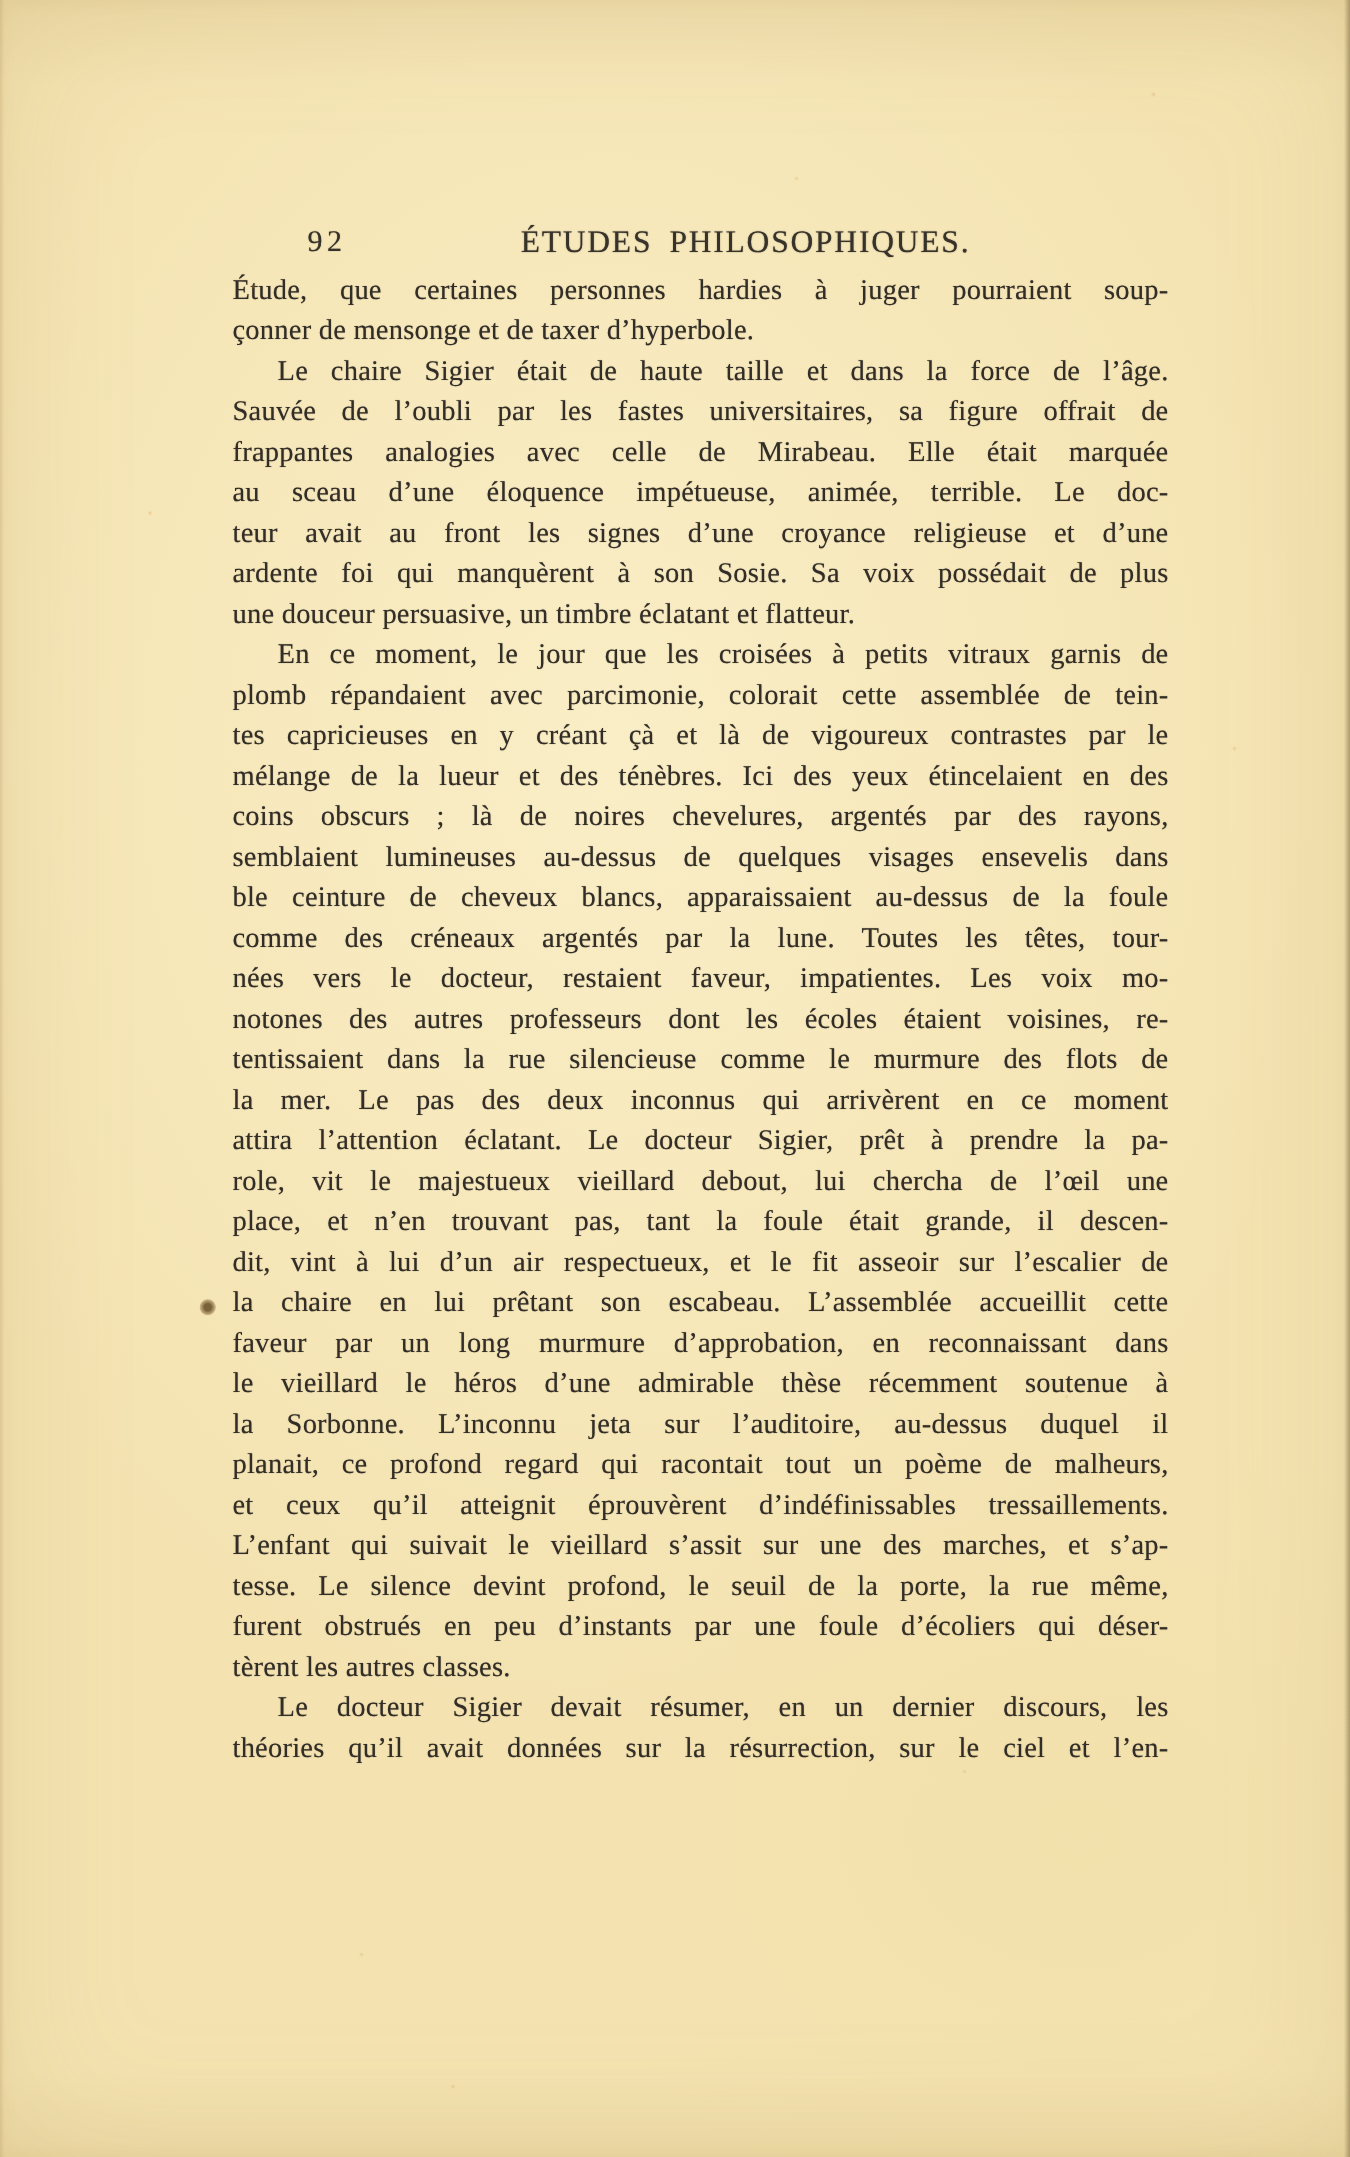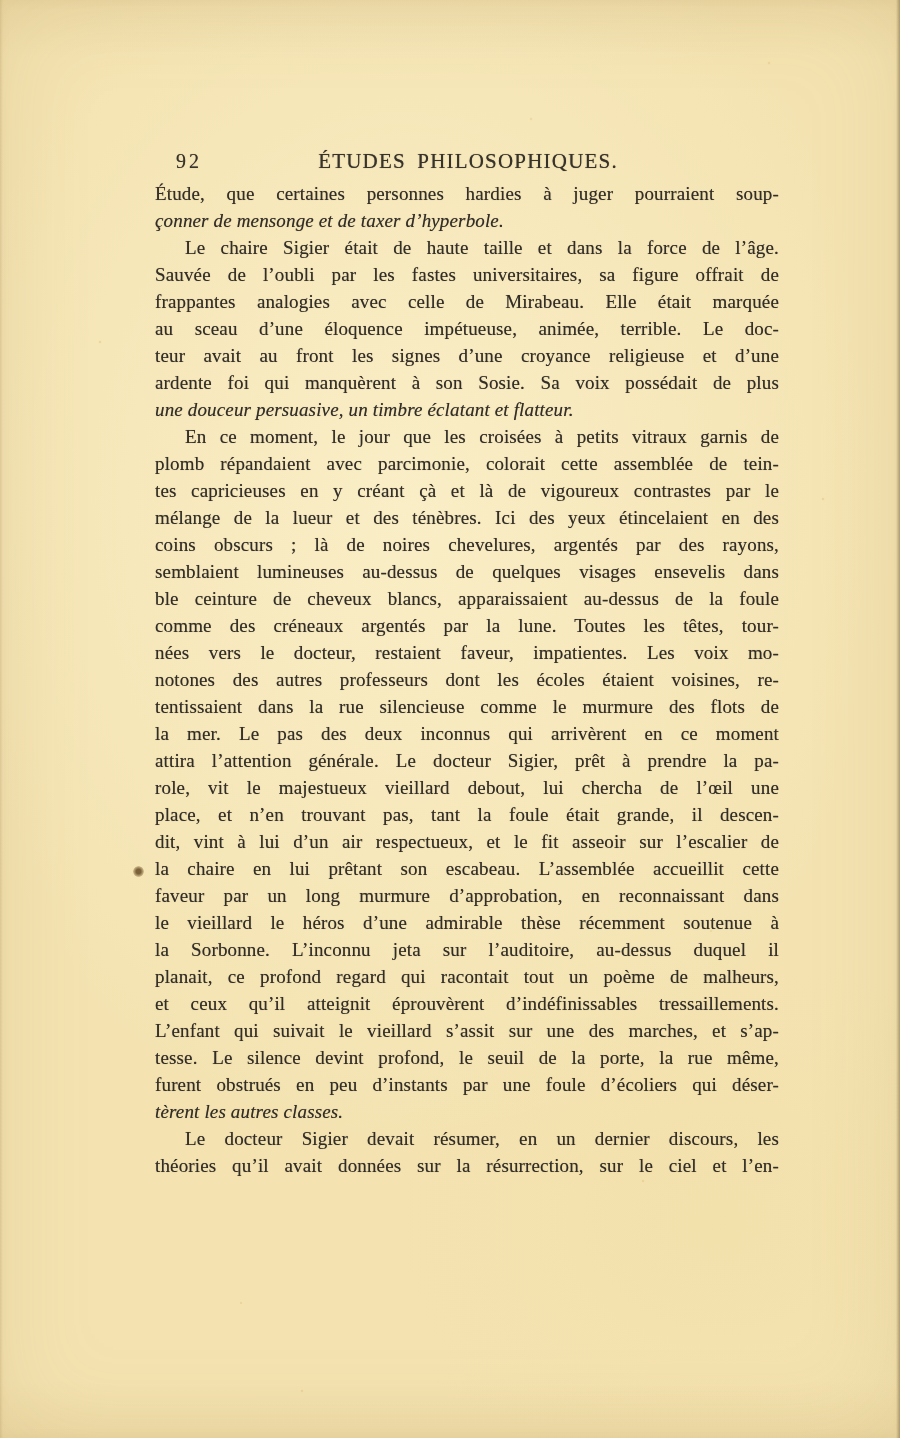--- a/index.html
+++ b/index.html
@@ -24,21 +24,21 @@
   .edge-right {
     position: absolute; top: 0; right: 0; width: 4px; height: 100%;
     background: linear-gradient(to left, rgba(118,102,66,0.55), rgba(118,102,66,0));
   }
   .edge-left {
     position: absolute; top: 0; left: 0; width: 3px; height: 100%;
     background: linear-gradient(to right, rgba(172,142,92,0.22), rgba(172,142,92,0));
   }
 
   .page-header {
-    position: absolute; top: 149px; left: 143px; width: 624px; height: 26px;
+    position: absolute; top: 149px; left: 172px; width: 624px; height: 26px;
     color: #38332a;
   }
   .page-number {
     position: absolute; left: 33px; top: 1px;
     font-size: 20px; letter-spacing: 3px;
     text-shadow: 0 0 0.7px rgba(50,45,38,0.6);
   }
   .running-title {
     display: block; text-align: center; padding-left: 26px;
     font-size: 21px; letter-spacing: 1.2px; word-spacing: 5px;
@@ -48,21 +48,21 @@
   .text-block {
     position: absolute; left: 155px; top: 180px; width: 624px;
     font-size: 19px; line-height: 27px; letter-spacing: 0.15px;
     color: #322d26;
     text-shadow: 0 0 0.7px rgba(50,45,38,0.55);
   }
   .line {
     height: 27px; overflow: hidden; white-space: nowrap;
     text-align: justify; text-align-last: justify; text-justify: inter-word;
   }
-  .line.last { text-align: center; text-align-last: left; font-style: italic; }
+  .line.last { text-align: center; text-align-last: left; }
   .line.indent { text-indent: 30px; }
 
   .ink-spot {
     position: absolute; left: 133px; top: 866px; width: 11px; height: 11px;
     border-radius: 50%;
     background: radial-gradient(circle, rgba(92,64,26,0.8) 0 30%, rgba(120,88,42,0.35) 65%, rgba(120,88,42,0) 75%);
     filter: blur(0.4px);
   }
   .specks {
     position: absolute; top: 0; left: 0; width: 2px; height: 2px; border-radius: 50%;
@@ -105,21 +105,21 @@
       <div class="line">tes capricieuses en y créant çà et là de vigoureux contrastes par le</div>
       <div class="line">mélange de la lueur et des ténèbres. Ici des yeux étincelaient en des</div>
       <div class="line">coins obscurs ; là de noires chevelures, argentés par des rayons,</div>
       <div class="line">semblaient lumineuses au-dessus de quelques visages ensevelis dans</div>
       <div class="line">ble ceinture de cheveux blancs, apparaissaient au-dessus de la foule</div>
       <div class="line">comme des créneaux argentés par la lune. Toutes les têtes, tour-</div>
       <div class="line">nées vers le docteur, restaient faveur, impatientes. Les voix mo-</div>
       <div class="line">notones des autres professeurs dont les écoles étaient voisines, re-</div>
       <div class="line">tentissaient dans la rue silencieuse comme le murmure des flots de</div>
       <div class="line">la mer. Le pas des deux inconnus qui arrivèrent en ce moment</div>
-      <div class="line">attira l’attention générale. Le docteur Sigier, prêt à prendre la pa-</div>
+      <div class="line">attira l’attention éclatant. Le docteur Sigier, prêt à prendre la pa-</div>
       <div class="line">role, vit le majestueux vieillard debout, lui chercha de l’œil une</div>
       <div class="line">place, et n’en trouvant pas, tant la foule était grande, il descen-</div>
       <div class="line">dit, vint à lui d’un air respectueux, et le fit asseoir sur l’escalier de</div>
       <div class="line">la chaire en lui prêtant son escabeau. L’assemblée accueillit cette</div>
       <div class="line">faveur par un long murmure d’approbation, en reconnaissant dans</div>
       <div class="line">le vieillard le héros d’une admirable thèse récemment soutenue à</div>
       <div class="line">la Sorbonne. L’inconnu jeta sur l’auditoire, au-dessus duquel il</div>
       <div class="line">planait, ce profond regard qui racontait tout un poème de malheurs,</div>
       <div class="line">et ceux qu’il atteignit éprouvèrent d’indéfinissables tressaillements.</div>
       <div class="line">L’enfant qui suivait le vieillard s’assit sur une des marches, et s’ap-</div>

